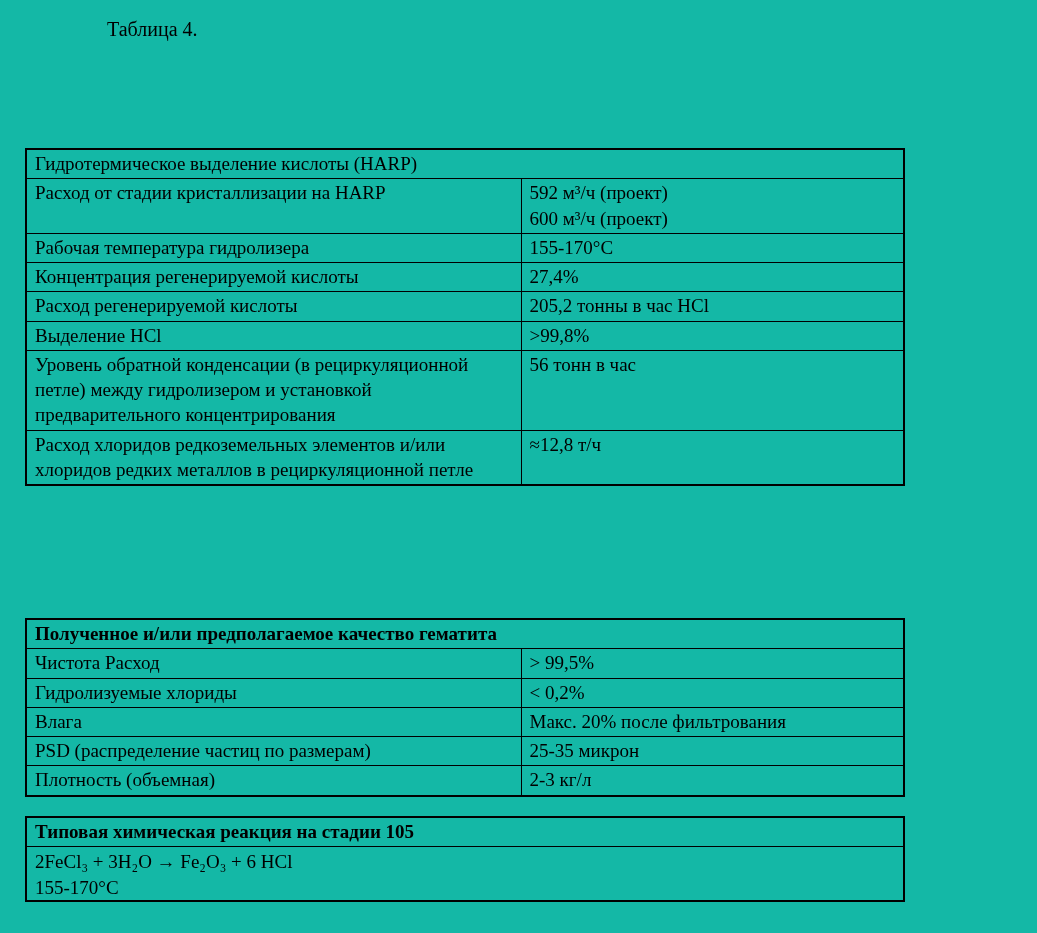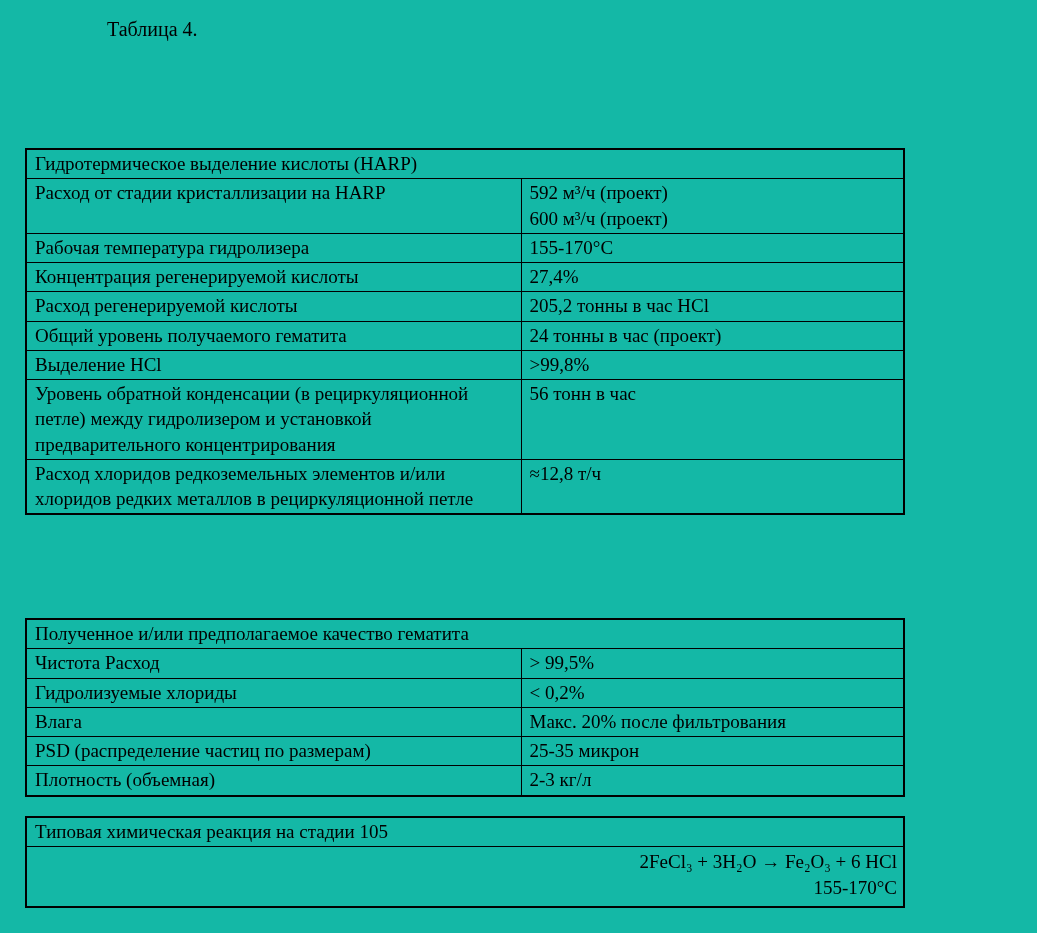--- a/index.html
+++ b/index.html
@@ -39,30 +39,30 @@
     line-height: 1.33;
     padding: 1px 6px 2px 8px;
     vertical-align: top;
     text-align: left;
     overflow: hidden;
   }
   table.doc td.val {
     white-space: pre-line;
   }
   td.section-header {
-    font-weight: normal;
+    font-weight: bold;
   }
   td.plain-header {
     font-weight: normal;
   }
   #reaction-table td.reaction-cell {
-    text-align: right;
+    text-align: left;
     white-space: pre-line;
     padding-top: 2px;
-    padding-bottom: 6px;
+    padding-bottom: 0;
   }
 </style>
 </head>
 <body>
 
 <div class="page">
 
   <div class="caption">Таблица 4.</div>
 
   <table class="doc" id="harp-table">
@@ -83,24 +83,20 @@
         <td>Рабочая температура гидролизера</td>
         <td class="val">155-170°С</td>
       </tr>
       <tr>
         <td>Концентрация регенерируемой кислоты</td>
         <td class="val">27,4%</td>
       </tr>
       <tr>
         <td>Расход регенерируемой кислоты</td>
         <td class="val">205,2 тонны в час HCl</td>
-      </tr>
-      <tr>
-        <td>Общий уровень получаемого гематита</td>
-        <td class="val">24 тонны в час (проект)</td>
       </tr>
       <tr>
         <td>Выделение HCl</td>
         <td class="val">&gt;99,8%</td>
       </tr>
       <tr>
         <td>Уровень обратной конденсации (в рециркуляционной петле) между гидролизером и установкой предварительного концентрирования</td>
         <td class="val">56 тонн в час</td>
       </tr>
       <tr>

